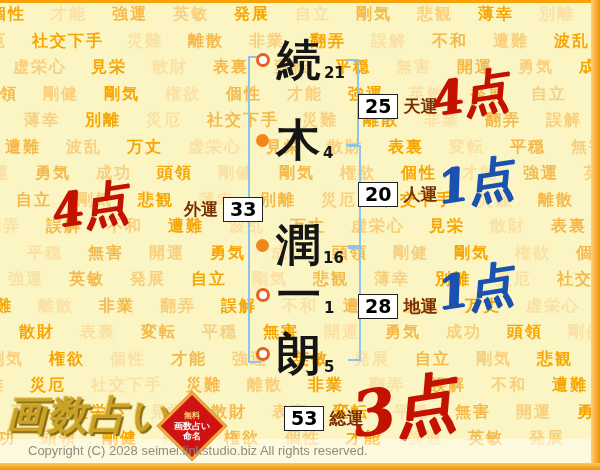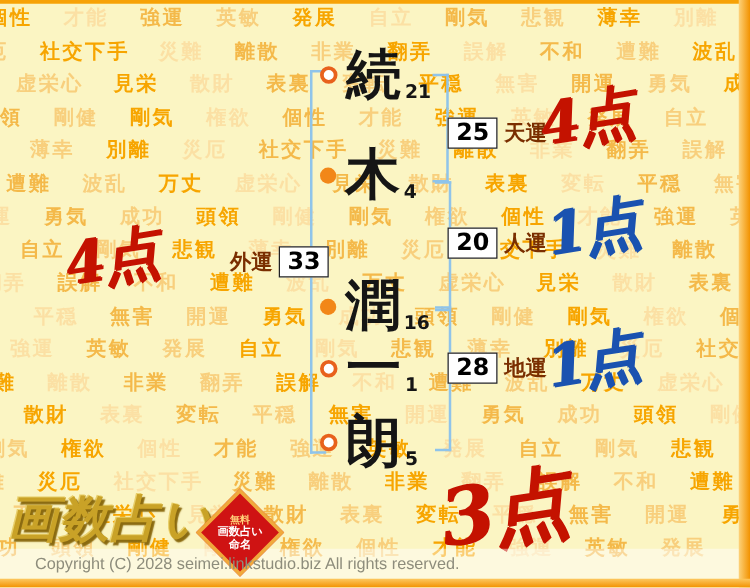--- a/index.html
+++ b/index.html
@@ -267,27 +267,31 @@
   </div>
 
   <div class="luck" style="left:358px;top:94px;justify-content:flex-end;">
     <span class="numbox">25</span>
     <span class="lucklabel">天運</span>
   </div>
   <div class="luck" style="left:358px;top:182px;">
     <span class="numbox">20</span>
     <span class="lucklabel">人運</span>
   </div>
-  <div class="luck" style="left:358px;top:282px;">
+  <div class="luck" style="left:358px;top:294px;">
     <span class="numbox">28</span>
     <span class="lucklabel">地運</span>
   </div>
   <div class="luck" style="left:179px;top:197px;">
     <span class="lucklabel">外運</span>
     <span class="numbox">33</span>
+  </div>
+  <div class="luck" style="left:284px;top:406px;">
+    <span class="numbox">53</span>
+    <span class="lucklabel">総運</span>
   </div>
 
   <div class="score red" style="left:432px;top:64px;">4点</div>
   <div class="score blue" style="left:437px;top:152px;">1点</div>
   <div class="score blue" style="left:437px;top:258px;">1点</div>
   <div class="score red" style="left:52px;top:176px;">4点</div>
   <div class="score red big" style="left:352px;top:366px;">3点</div>
 
   <div class="copy-band"></div>
   <div class="logo">画数占い</div>

